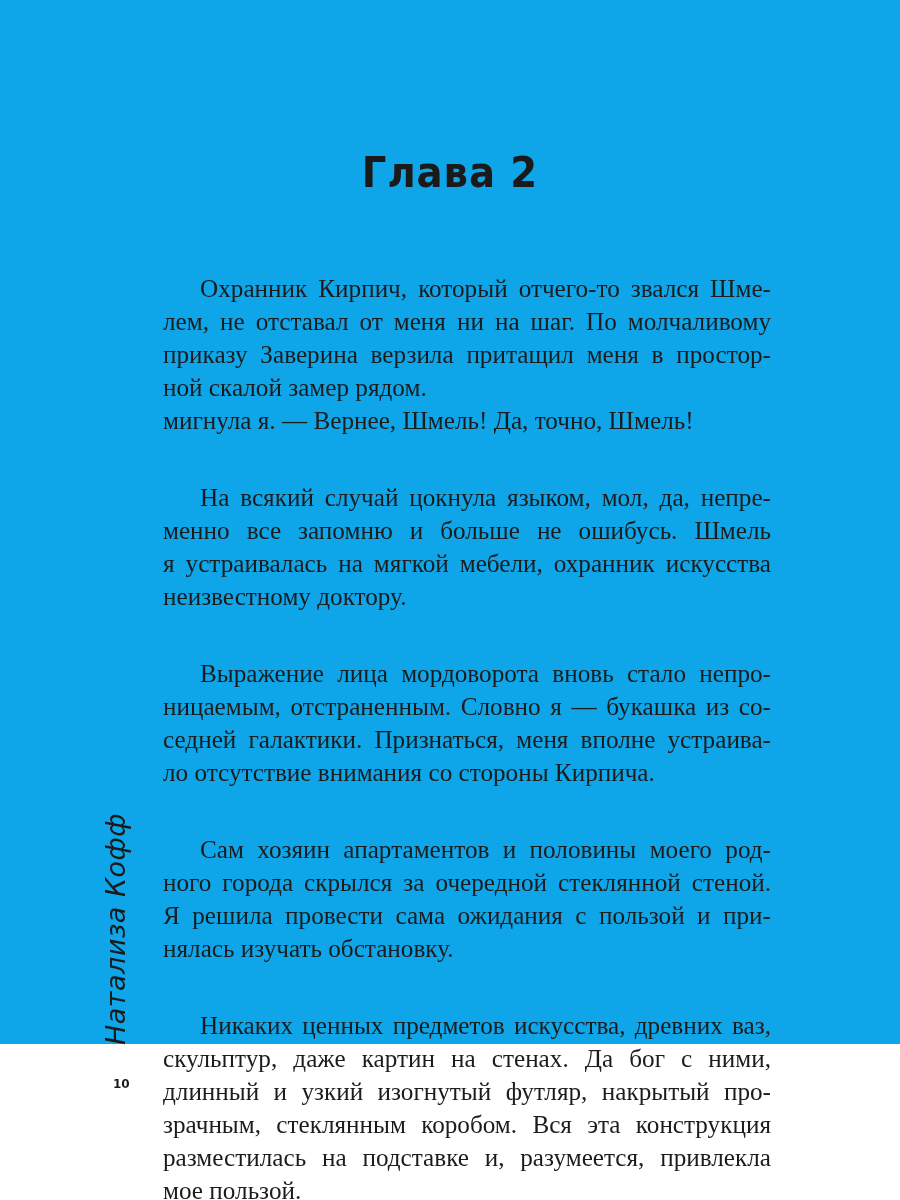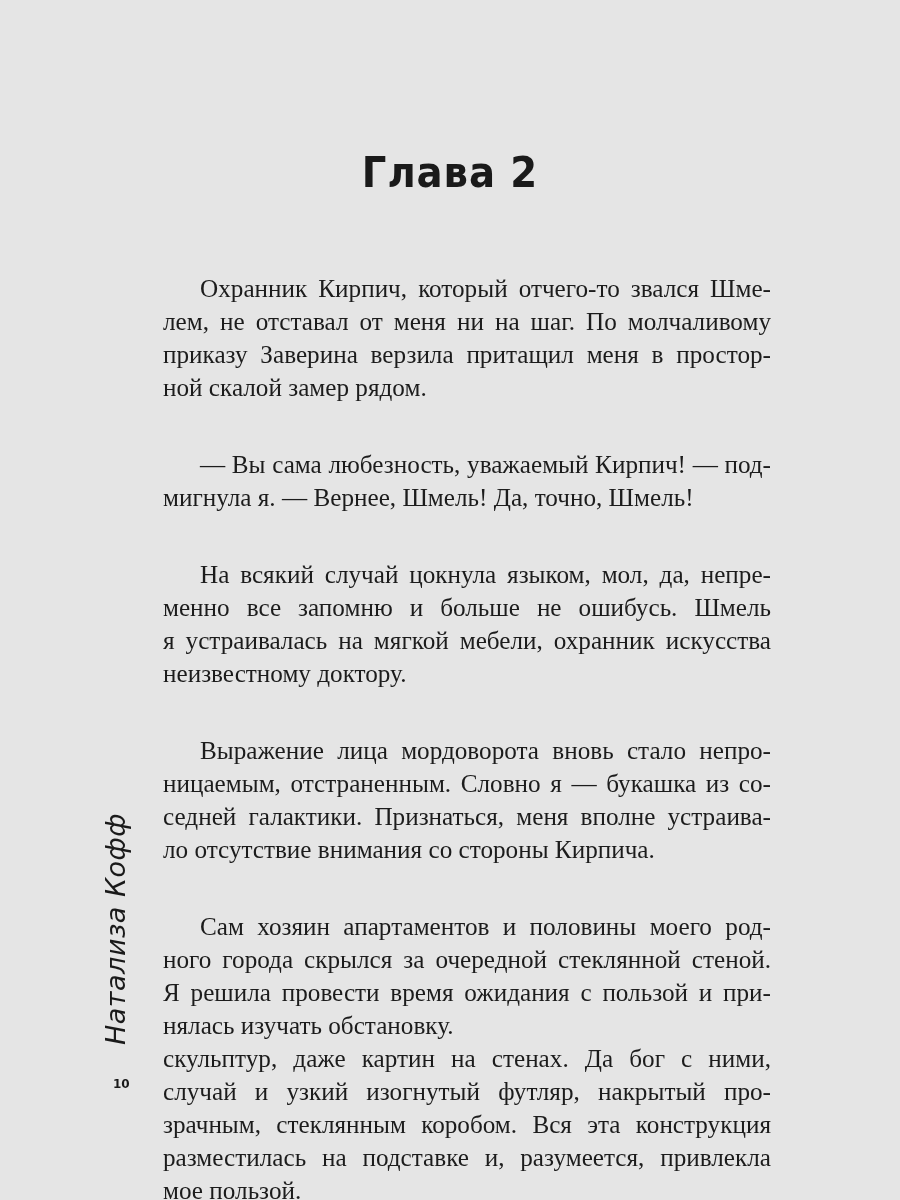--- a/index.html
+++ b/index.html
@@ -1,17 +1,17 @@
 <!DOCTYPE html>
 <html><head>
 <meta charset="utf-8">
 <style>
   html, body { margin: 0; padding: 0; background: #ffffff; }
   body { width: 900px; height: 1200px; position: relative; overflow: hidden; }
-  .page { position: absolute; left: 0; top: 0; width: 900px; height: 1200px; background: #e5e5e5; text-decoration: underline; }
+  .page { position: absolute; left: 0; top: 0; width: 900px; height: 1044px; background: #0ea5e9; text-decoration: underline; }
   .chapter-title {
     position: absolute; left: 0; width: 900px; top: 148px;
     text-align: center;
     font-family: "DejaVu Sans", sans-serif;
     font-weight: bold; font-size: 42px; color: #1a1a1a;
     letter-spacing: 1px;
     transform: scaleX(0.92);
   }
   .body-text {
     position: absolute; left: 163px; top: 228px; width: 608px;
@@ -36,36 +36,36 @@
 <body>
 
 <div class="page">
   <div class="chapter-title">Глава 2</div>
 
   <div class="body-text">
     <span class="line indent">Охранник Кирпич, который отчего-то звался Шме-</span>
     <span class="line">лем, не отставал от меня ни на шаг. По молчаливому</span>
     <span class="line">приказу Заверина верзила притащил меня в простор-</span>
     <span class="line last">ной скалой замер рядом.</span>
-    <span class="line indent">— Вы сама любезность, уважаемый Кирпич! — под-</span>
     <span class="line last">мигнула я. — Вернее, Шмель! Да, точно, Шмель!</span>
     <span class="line indent">На всякий случай цокнула языком, мол, да, непре-</span>
     <span class="line">менно все запомню и больше не ошибусь. Шмель</span>
     <span class="line">я устраивалась на мягкой мебели, охранник искусства</span>
     <span class="line last">неизвестному доктору.</span>
     <span class="line indent">Выражение лица мордоворота вновь стало непро-</span>
     <span class="line">ницаемым, отстраненным. Словно я — букашка из со-</span>
     <span class="line">седней галактики. Признаться, меня вполне устраива-</span>
     <span class="line last">ло отсутствие внимания со стороны Кирпича.</span>
     <span class="line indent">Сам хозяин апартаментов и половины моего род-</span>
     <span class="line">ного города скрылся за очередной стеклянной стеной.</span>
-    <span class="line">Я решила провести время ожидания с пользой и при-</span>
+    <span class="line">Я решила провести сама ожидания с пользой и при-</span>
     <span class="line last">нялась изучать обстановку.</span>
+    <span class="line indent">Никаких ценных предметов искусства, древних ваз,</span>
     <span class="line">скульптур, даже картин на стенах. Да бог с ними,</span>
-    <span class="line">случай и узкий изогнутый футляр, накрытый про-</span>
+    <span class="line">длинный и узкий изогнутый футляр, накрытый про-</span>
     <span class="line">зрачным, стеклянным коробом. Вся эта конструкция</span>
     <span class="line">разместилась на подставке и, разумеется, привлекла</span>
     <span class="line last">мое пользой.</span>
     <span class="line">А поскольку никаких журнальчиков гостеприимный</span>
   </div>
 
   <div class="side-author">Натализа Кофф</div>
   <div class="page-number">10</div>
 </div>
 

